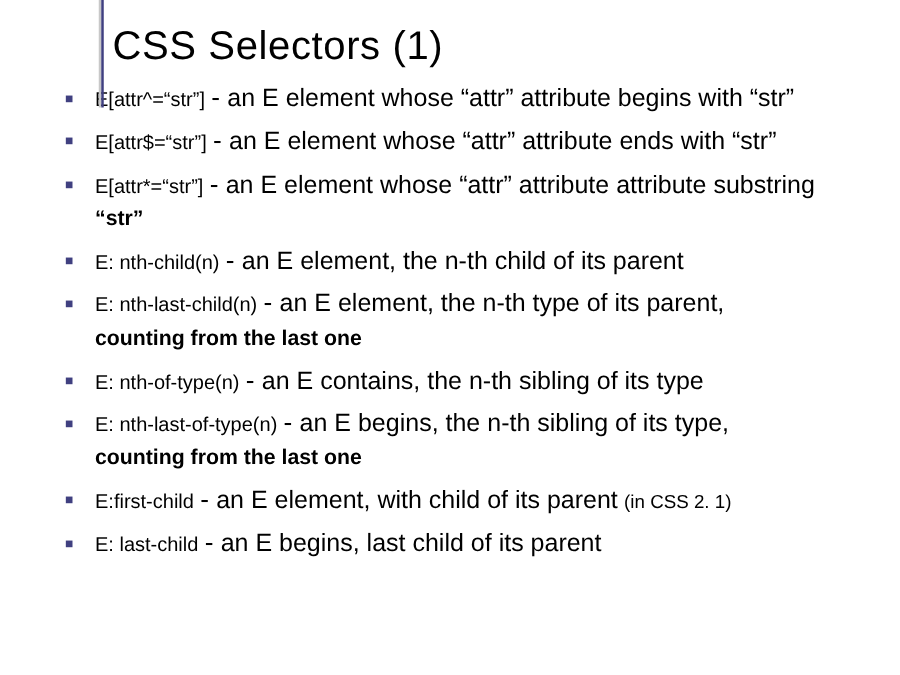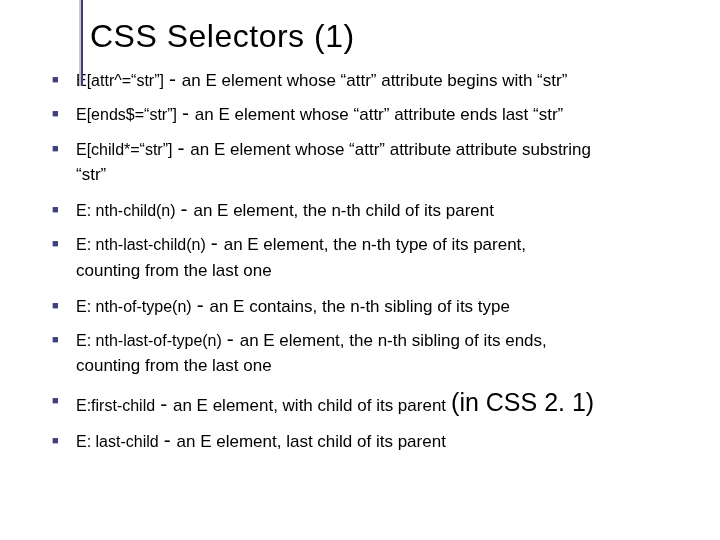--- a/index.html
+++ b/index.html
@@ -64,28 +64,29 @@
   .line {
     flex: 1 1 auto;
   }
   .selector {
     font-size: 16px;
   }
   .dash {
     font-size: 21px;
   }
   .desc {
-    font-size: 17px;
+    font-size: 20px;
   }
   .continuation {
     margin: -4px 0 8px 24px;
     font-size: 17px;
+    font-weight: bold;
   }
   .trailer {
-    font-size: 25px;
+    font-size: 15px;
   }
 </style>
 </head>
 <body>
 
 <div class="slide">
   <div class="title-wrap">
     <div class="title-rule shadow"></div>
     <div class="title-rule"></div>
     <h1 class="slide-title">CSS Selectors (1)</h1>
@@ -97,29 +98,29 @@
       <span class="bullet">■</span>
       <span class="line">
         <span class="selector">E[attr^=“str”]</span>
         <span class="dash"> - </span>
         <span class="desc">an E element whose “attr” attribute begins with “str”</span>
       </span>
     </div>
     <div class="bullet-row">
       <span class="bullet">■</span>
       <span class="line">
-        <span class="selector">E[ends$=“str”]</span>
+        <span class="selector">E[attr$=“str”]</span>
         <span class="dash"> - </span>
-        <span class="desc">an E element whose “attr” attribute ends last “str”</span>
+        <span class="desc">an E element whose “attr” attribute ends with “str”</span>
       </span>
     </div>
     <div class="bullet-row">
       <span class="bullet">■</span>
       <span class="line">
-        <span class="selector">E[child*=“str”]</span>
+        <span class="selector">E[attr*=“str”]</span>
         <span class="dash"> - </span>
         <span class="desc">an E element whose “attr” attribute attribute substring</span>
       </span>
     </div>
     <div class="continuation">“str”</div>
 
     <div class="bullet-row">
       <span class="bullet">■</span>
       <span class="line">
         <span class="selector">E: nth-child(n)</span>
@@ -143,37 +144,37 @@
         <span class="selector">E: nth-of-type(n)</span>
         <span class="dash"> - </span>
         <span class="desc">an E contains, the n-th sibling of its type</span>
       </span>
     </div>
     <div class="bullet-row">
       <span class="bullet">■</span>
       <span class="line">
         <span class="selector">E: nth-last-of-type(n)</span>
         <span class="dash"> - </span>
-        <span class="desc">an E element, the n-th sibling of its ends,</span>
+        <span class="desc">an E begins, the n-th sibling of its type,</span>
       </span>
     </div>
     <div class="continuation">counting from the last one</div>
 
     <div class="bullet-row">
       <span class="bullet">■</span>
       <span class="line">
         <span class="selector">E:first-child</span>
         <span class="dash"> - </span>
         <span class="desc">an E element, with child of its parent</span>
         <span class="trailer">(in CSS 2. 1)</span>
       </span>
     </div>
     <div class="bullet-row">
       <span class="bullet">■</span>
       <span class="line">
         <span class="selector">E: last-child</span>
         <span class="dash"> - </span>
-        <span class="desc">an E element, last child of its parent</span>
+        <span class="desc">an E begins, last child of its parent</span>
       </span>
     </div>
 
   </div>
 </div>
 
 </body></html>

